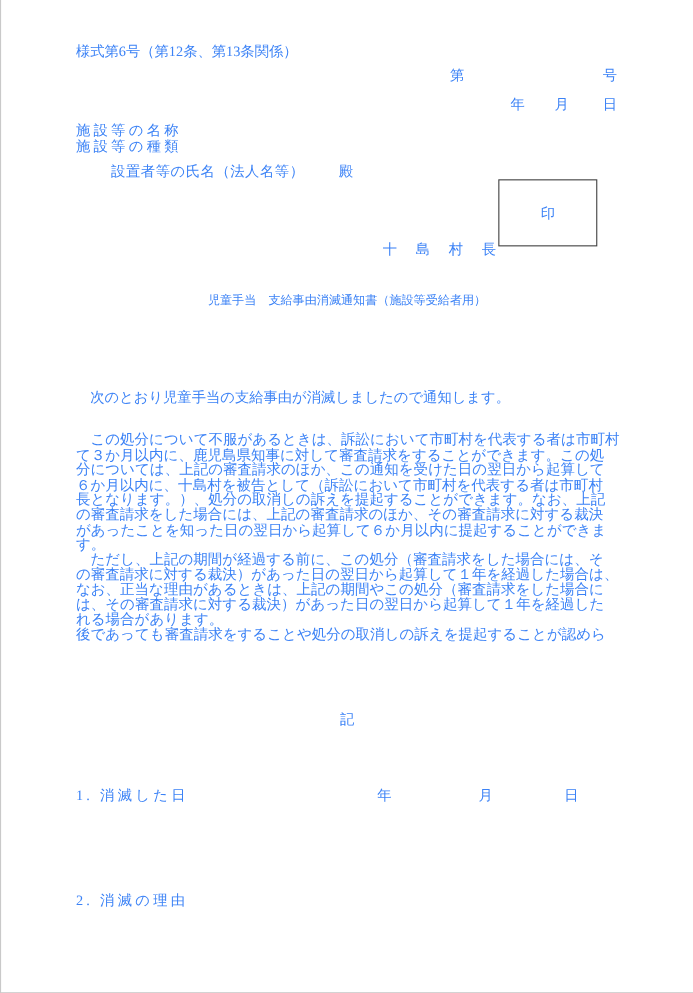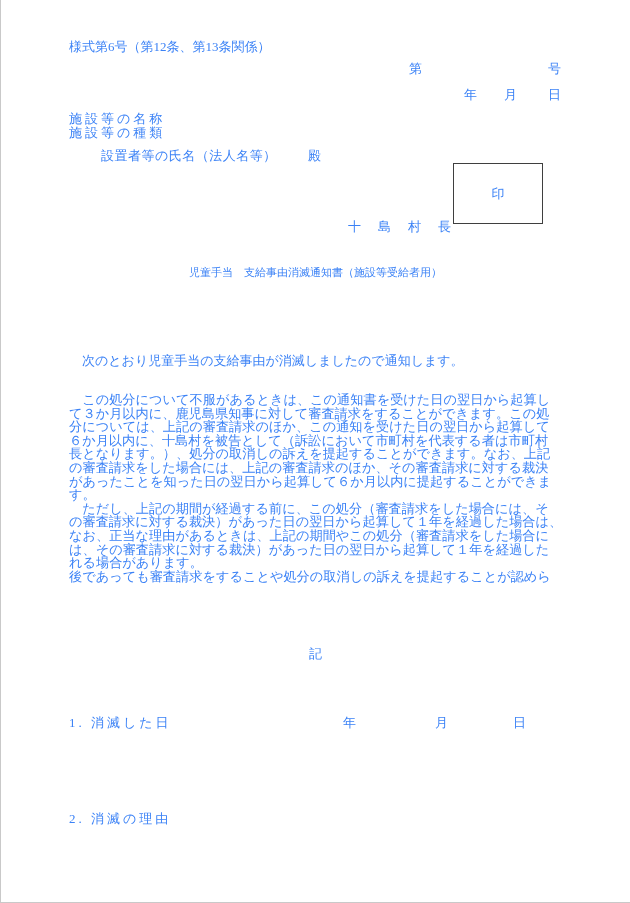--- a/index.html
+++ b/index.html
@@ -54,21 +54,21 @@
   <div class="abs sender" style="left:347px;top:186px;">十　島　村　長</div>
   <div class="seal-box">
     <span>印</span>
   </div>
 
   <div class="centerline" style="top:265px;font-size:11px;">児童手当　支給事由消滅通知書（施設等受給者用）</div>
 
   <div class="abs" style="left:68px;top:352px;">　次のとおり児童手当の支給事由が消滅しましたので通知します。</div>
 
   <div class="body-block">
-      <div class="body-line">　この処分について不服があるときは、この通知書を受けた日の翌日から起算し</div>
+      <div class="body-line">　この処分について不服があるときは、訴訟において市町村を代表する者は市町村</div>
       <div class="body-line">て３か月以内に、鹿児島県知事に対して審査請求をすることができます。この処</div>
       <div class="body-line">分については、上記の審査請求のほか、この通知を受けた日の翌日から起算して</div>
       <div class="body-line">６か月以内に、十島村を被告として（訴訟において市町村を代表する者は市町村</div>
       <div class="body-line">長となります。）、処分の取消しの訴えを提起することができます。なお、上記</div>
       <div class="body-line">の審査請求をした場合には、上記の審査請求のほか、その審査請求に対する裁決</div>
       <div class="body-line">があったことを知った日の翌日から起算して６か月以内に提起することができま</div>
       <div class="body-line">す。</div>
       <div class="body-line">　ただし、上記の期間が経過する前に、この処分（審査請求をした場合には、そ</div>
       <div class="body-line">の審査請求に対する裁決）があった日の翌日から起算して１年を経過した場合は、</div>
       <div class="body-line">なお、正当な理由があるときは、上記の期間やこの処分（審査請求をした場合に</div>

